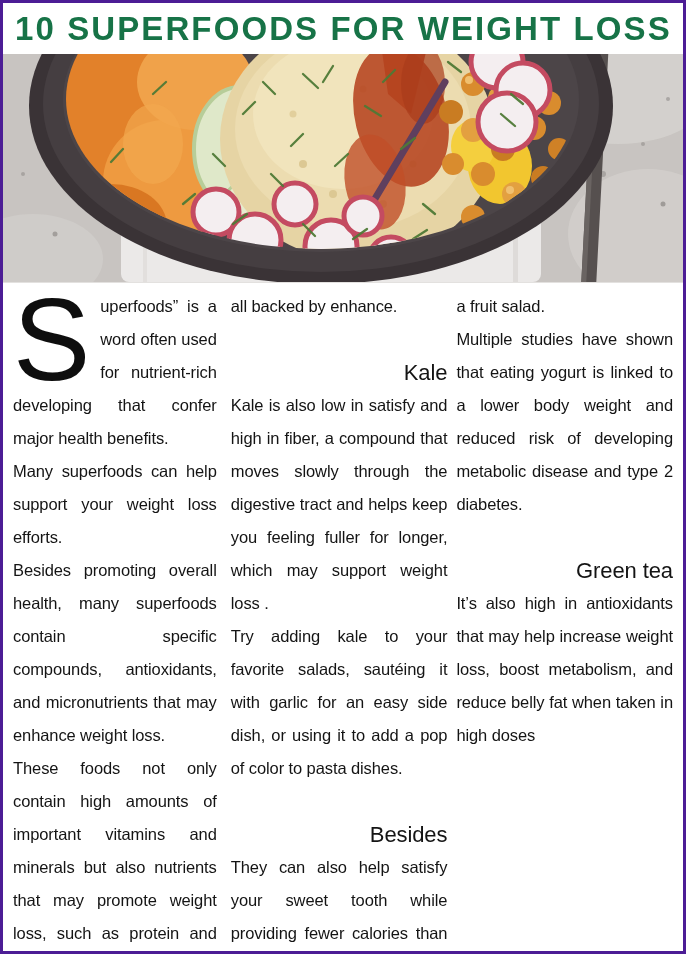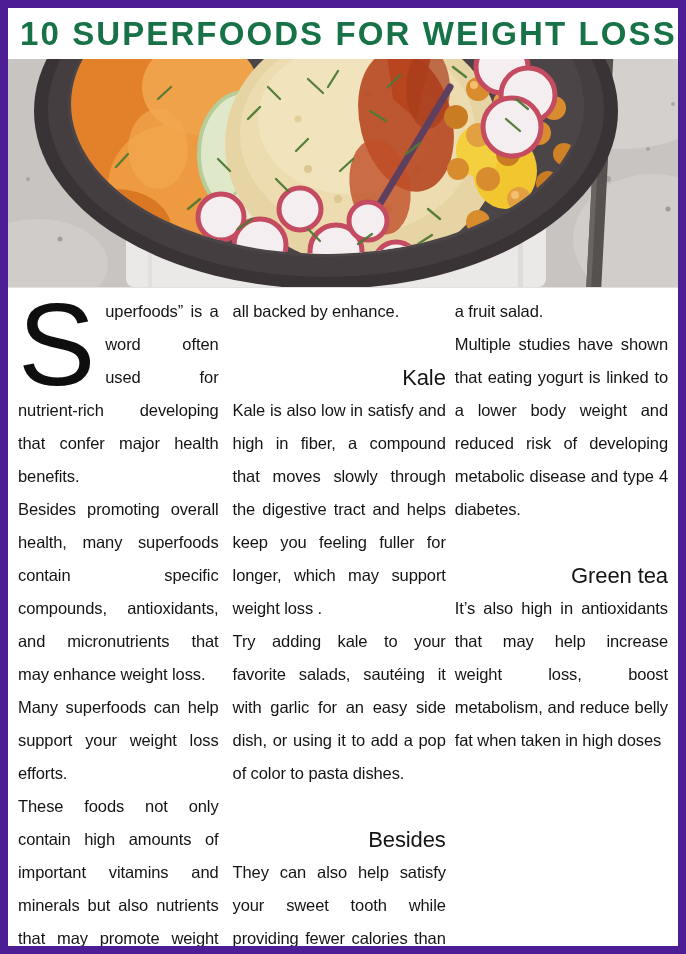--- a/index.html
+++ b/index.html
@@ -1,20 +1,20 @@
 <!DOCTYPE html>
 <html><head>
 <meta charset="utf-8">
 <style>
   html,body{margin:0;padding:0;background:#ffffff;}
   .page{
     position:relative;
     width:686px;height:954px;
     box-sizing:border-box;
-    border:8px solid #4c1d95;
+    border:3px solid #4c1d95;
     background:#ffffff;
     font-family:"Liberation Sans",sans-serif;
     overflow:hidden;
     display:flex;flex-direction:column;
   }
   .masthead{
     height:51px;flex:0 0 51px;
     display:flex;align-items:center;
     padding:0 12px;background:#ffffff;
   }
@@ -189,38 +189,38 @@
       </g>
 
       <path d="M 70 160 Q 318 260 560 130" stroke="#39changed" fill="none" opacity="0"></path>
     </svg>
   </div>
 
   <div class="content">
 
     <div class="col col-1">
       <p><span class="dropcap">S</span><span>uperfoods” is a word often used for nutrient-rich developing that confer major health benefits.</span></p>
+      <p>Many superfoods can help support your weight loss efforts.</p>
       <p>Besides promoting overall health, many superfoods contain specific compounds, antioxidants, and micronutrients that may enhance weight loss.</p>
-      <p>Many superfoods can help support your weight loss efforts.</p>
       <p>These foods not only contain high amounts of important vitamins and minerals but also nutrients that may promote weight loss, such as protein and fiber.</p>
 
     </div>
 
     <div class="col col-2">
       <p>all backed by enhance.</p>
       <h3>Kale</h3>
       <p>Kale is also low in satisfy and high in fiber, a compound that moves slowly through the digestive tract and helps keep you feeling fuller for longer, which may support weight loss .</p>
       <p>Try adding kale to your favorite salads, sautéing it with garlic for an easy side dish, or using it to add a pop of color to pasta dishes.</p>
       <h3>Besides</h3>
       <p>They can also help satisfy your sweet tooth while providing fewer calories than many other high sugar snacks or desserts.</p>
 
     </div>
 
     <div class="col col-3">
       <p>a fruit salad.</p>
-      <p>Multiple studies have shown that eating yogurt is linked to a lower body weight and reduced risk of developing metabolic disease and type 4 diabetes.</p>
+      <p>Multiple studies have shown that eating yogurt is linked to a lower body weight and reduced risk of developing metabolic disease and type 2 diabetes.</p>
       <h3>Green tea</h3>
       <p>It’s also high in antioxidants that may help increase weight loss, boost metabolism, and reduce belly fat when taken in high doses</p>
 
     </div>
 
   </div>
 </div>
 
 </body></html>

